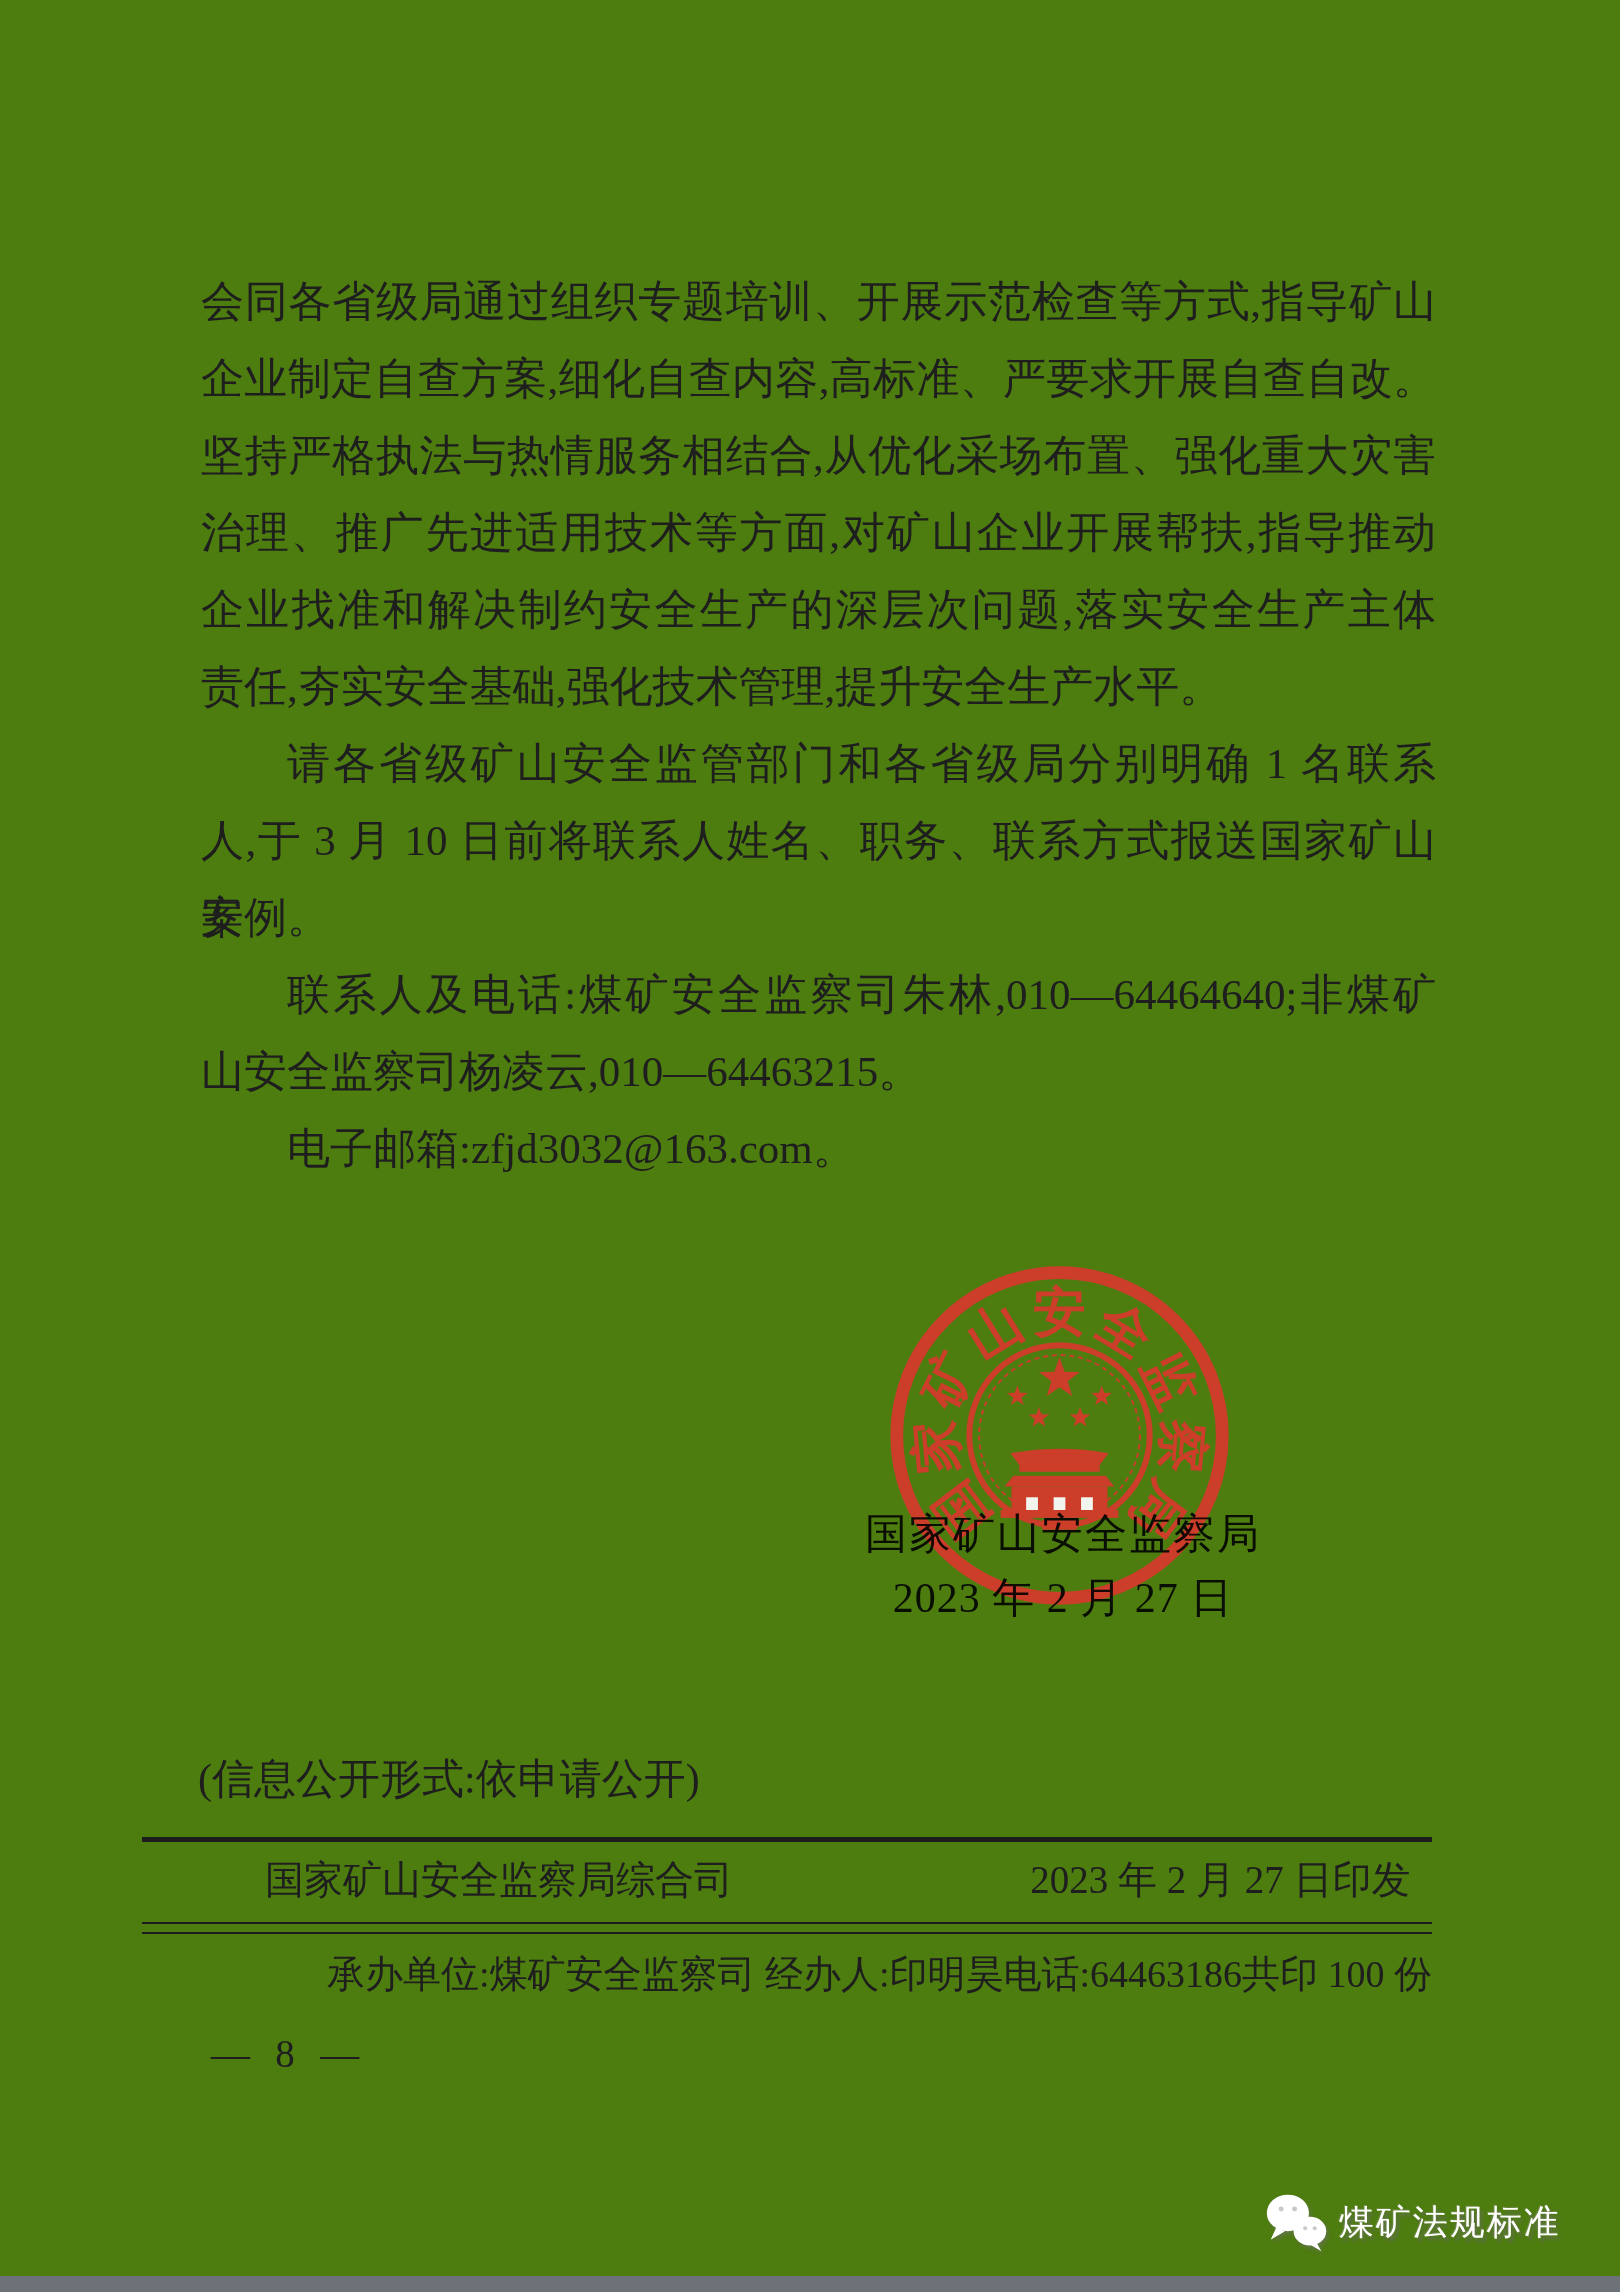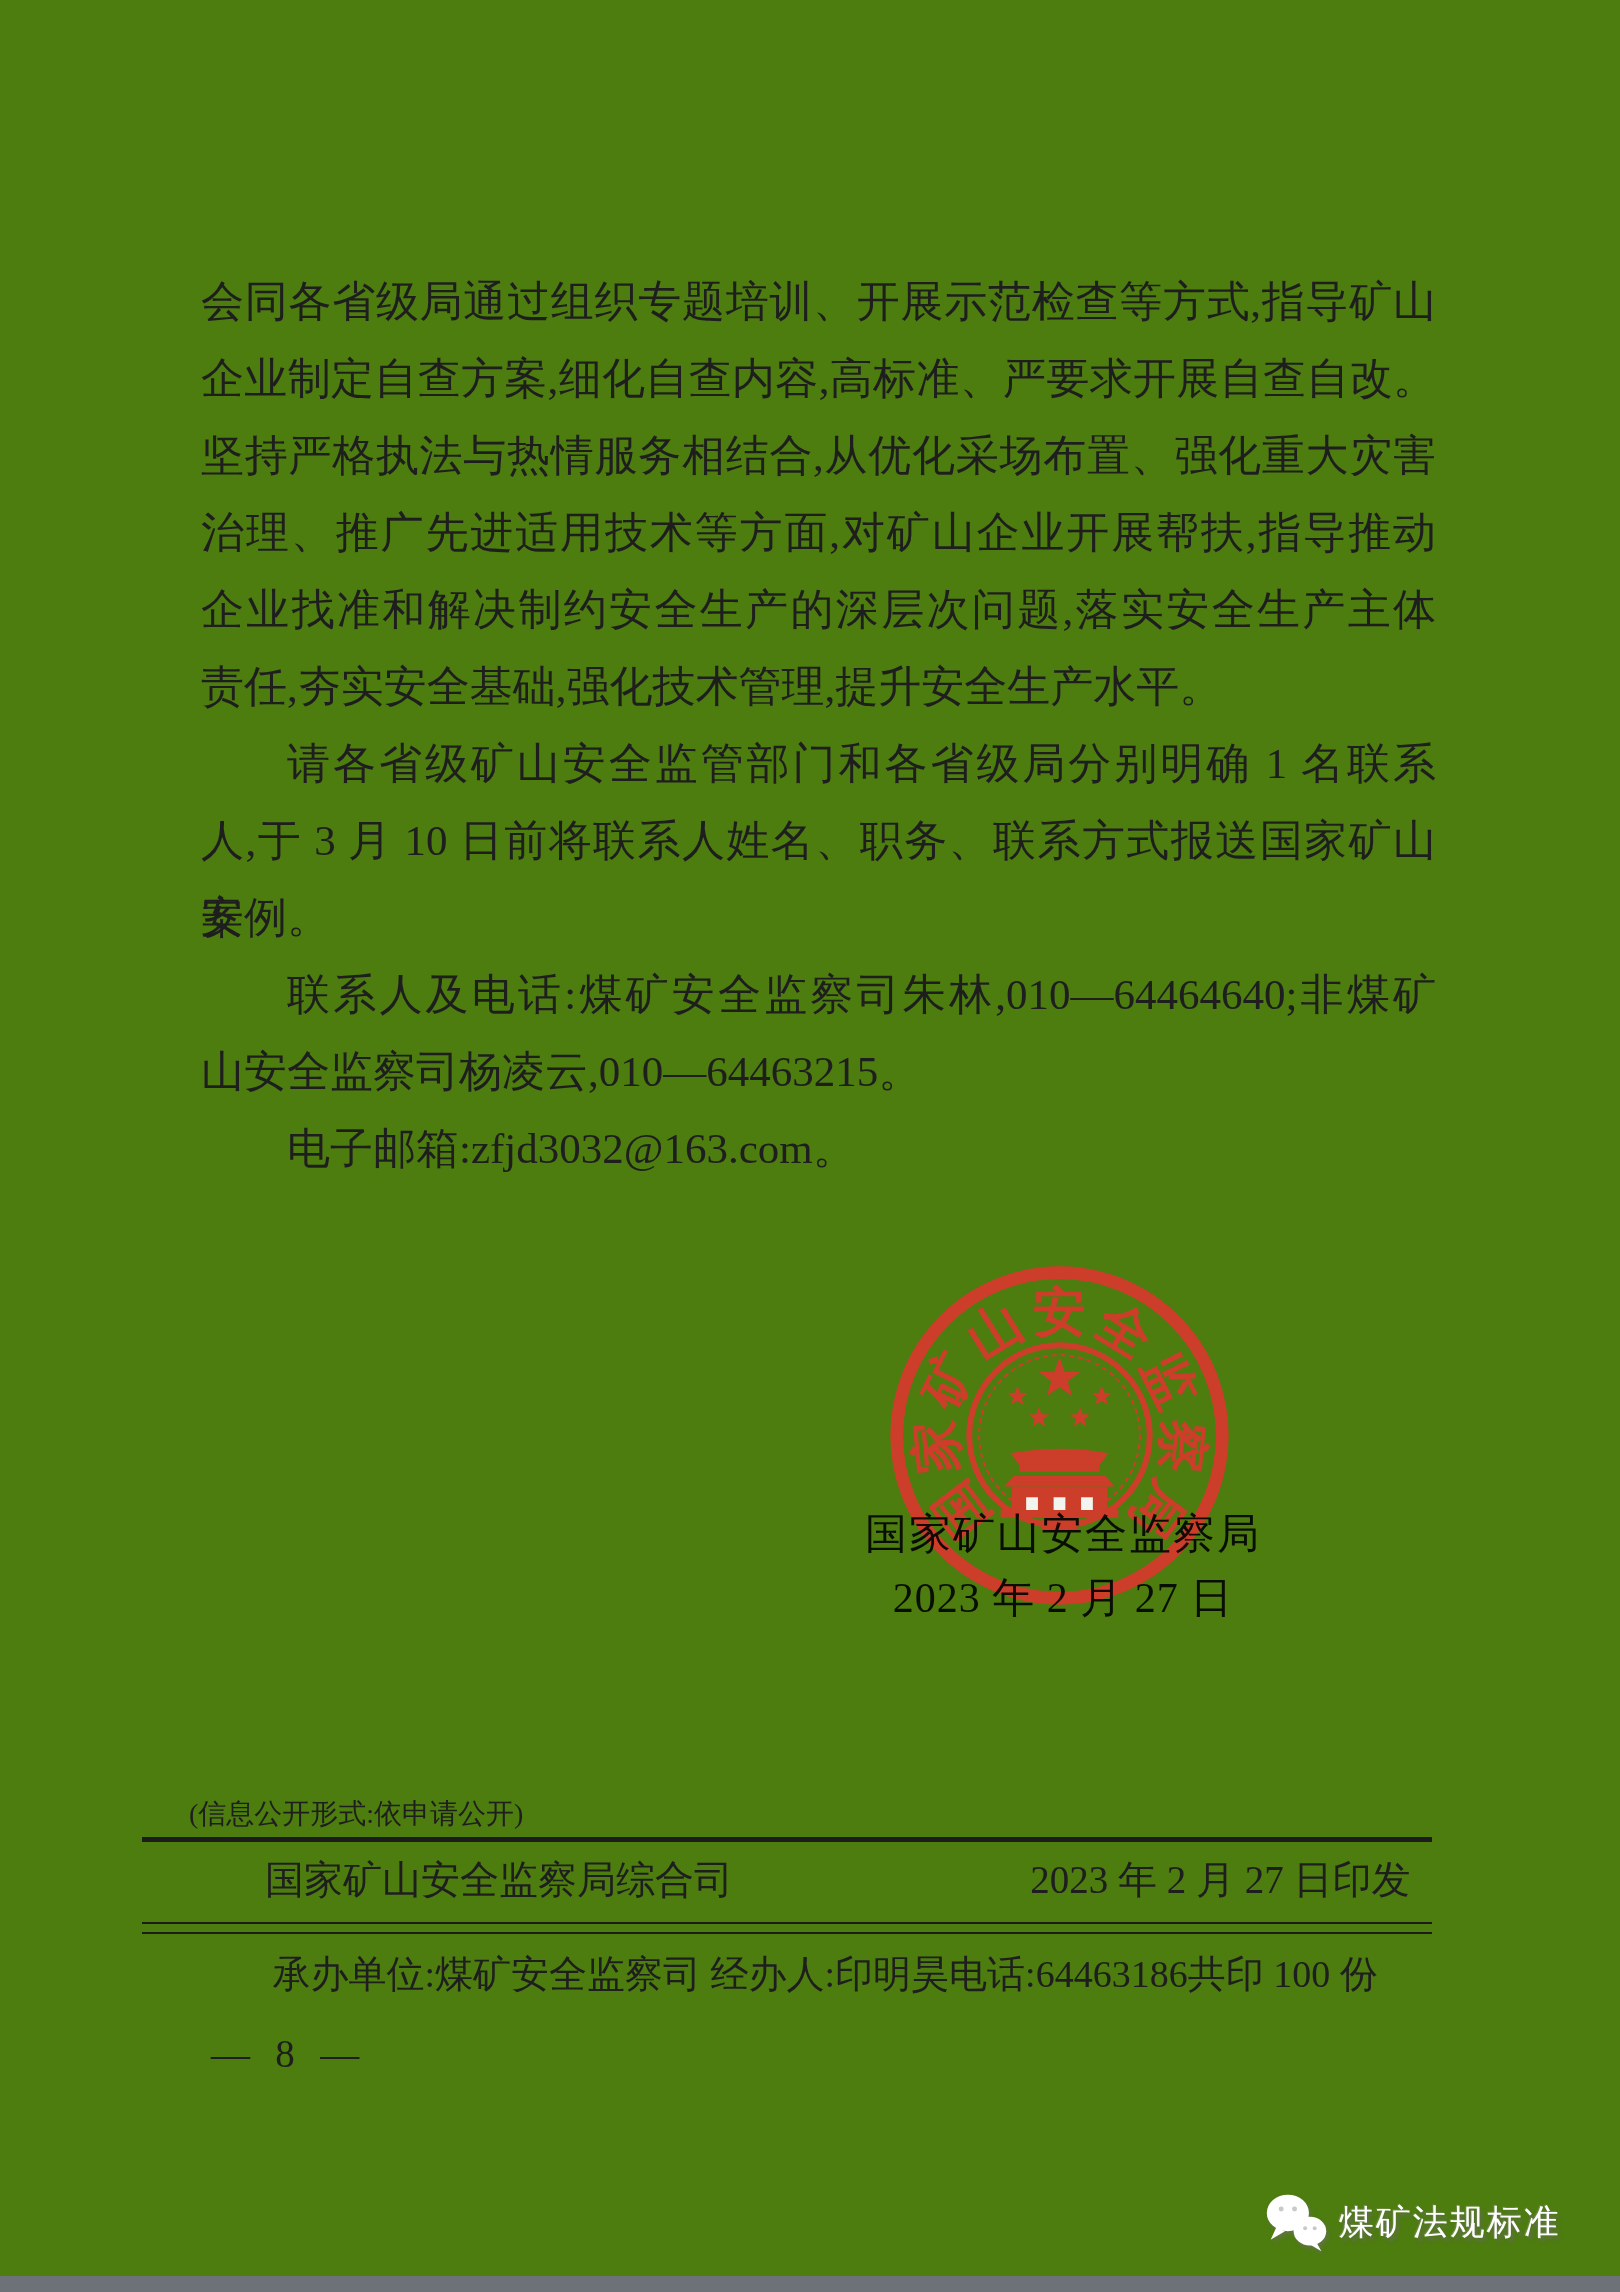--- a/index.html
+++ b/index.html
@@ -10,31 +10,31 @@
   .bl{height:77px;line-height:77px;font-size:43px;text-align:left;}
   .bl.j{text-align:justify;text-align-last:justify;}
   .bl.ind{text-indent:86px;}
   
   .seal{position:absolute;left:883px;top:1259px;width:353px;height:353px;opacity:.93;}
   .sig{position:absolute;left:818px;width:490px;text-align:center;font-size:42px;
        mix-blend-mode:multiply;color:#1b1b1b;white-space:nowrap;}
   .sig-org{top:1506px;letter-spacing:2px;}
   .sig-date{top:1570px;letter-spacing:1px;}
   
-  .disclosure{position:absolute;left:189px;top:1751px;font-size:28px;white-space:nowrap;margin-top:44px;}
+  .disclosure{position:absolute;left:198px;top:1751px;font-size:42px;white-space:nowrap;}
   
   .rule1{position:absolute;left:142px;top:1837px;width:1290px;height:4.9px;background:#1c1c1c;}
   .rowA{position:absolute;left:142px;top:1856px;width:1290px;display:flex;
         justify-content:space-between;font-size:39px;line-height:47px;gap:44px;}
   .rowA .issuer{margin-left:123px;}
   .rowA .printdate{margin-right:21.6px;}
   .rule2{position:absolute;left:142px;top:1922px;width:1290px;height:11.8px;box-sizing:border-box;
          border-top:2.9px solid #1c1c1c;border-bottom:2.9px solid #1c1c1c;}
   .rowB{position:absolute;left:142px;top:1952px;width:1296px;display:flex;
-        justify-content:center;font-size:38px;line-height:45px;}
+        justify-content:flex-end;font-size:38px;line-height:45px;}
   .rowB .undertaker{margin-left:76px;}
   .rowB .copies{margin-right:5.9px;}
   .pagenum{position:absolute;left:211px;top:2031px;font-size:39px;letter-spacing:7.8px;white-space:nowrap;}
   
   .watermark{position:absolute;left:1262px;top:2188px;display:flex;align-items:center;gap:7.8px;}
   .wm-icon{width:69px;height:69px;filter:drop-shadow(2.9px 3.9px 2px rgba(110,110,110,.55));}
   .wm-text{font-family:"Liberation Sans","DejaVu Sans",sans-serif;font-size:35px;font-weight:normal;
            letter-spacing:2px;color:#ffffff;white-space:nowrap;
            text-shadow:2.9px 3.9px 2.9px rgba(105,105,105,.6),-1px -1px 1px rgba(170,170,170,.35);}
   .bottom-bar{position:absolute;left:0;top:2276px;width:100%;height:16.7px;background:#6d7278;}

